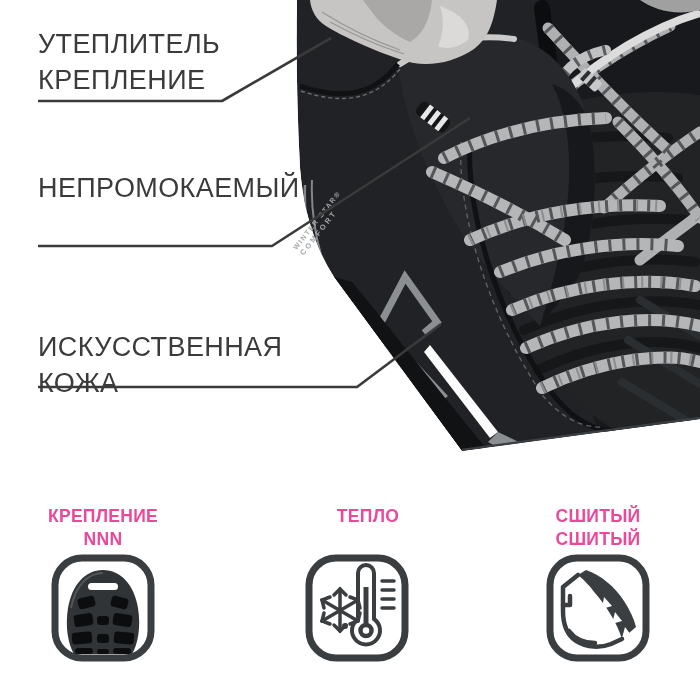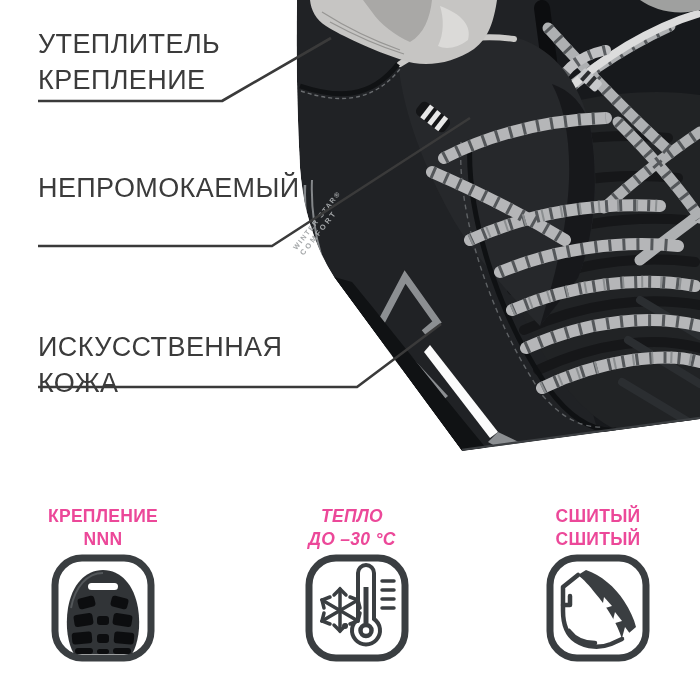--- a/index.html
+++ b/index.html
@@ -13,21 +13,21 @@
   .callout{
     position:absolute;left:38px;color:#3b3b3b;font-weight:400;
     font-size:27px;line-height:36px;letter-spacing:.4px;white-space:nowrap;
   }
   .callout div{display:block;}
   .c1{top:26px;} .c2{top:170px;} .c3{top:312px;margin-top:17px;}
   .caption{
     position:absolute;top:505px;width:160px;color:#ec4899;font-weight:700;
     font-size:17.5px;line-height:23px;letter-spacing:.3px;text-align:center;white-space:nowrap;
   }
-  .f1{left:23px;} .f2{left:272px;font-style:italic;} .f3{left:518px;}
+  .f1{left:23px;} .f2{left:288px;} .f3{left:518px;}
   .icon{position:absolute;width:110px;height:110px;top:553px;}
   .i1{left:48px;} .i2{left:302px;} .i3{left:543px;}
   .brand{
     position:absolute;left:291px;top:246px;color:#a4a7a9;
     transform:rotate(-52deg);transform-origin:0 0;
     font-size:7px;line-height:9px;letter-spacing:1.6px;font-weight:700;white-space:nowrap;
   }
   .brand .b2{font-size:7.5px;letter-spacing:2.4px;}
 </style>
 </head>
@@ -178,21 +178,20 @@
     <div>ИСКУССТВЕННАЯ</div>
     <div>КОЖА</div>
   </div>
 
   <div class="caption f1">
     <div>КРЕПЛЕНИЕ</div>
     <div>NNN</div>
   </div>
   <div class="caption f2">
     <div>ТЕПЛО</div>
-    <div>ДО –30 °С</div>
   </div>
   <div class="caption f3">
     <div>СШИТЫЙ</div>
     <div>СШИТЫЙ</div>
   </div>
 
   <svg class="icon i1" viewBox="0 0 110 110">
     <rect x="7" y="5" width="96" height="100" rx="27" fill="none" stroke="#3a3e41" stroke-width="7"></rect>
     <path d="M55,17 C37,17 24,32 20,55 C17,74 20,91 26,101 L84,101 C90,91 93,74 90,55 C86,32 73,17 55,17 Z" fill="#313437"></path>
     <path d="M55,20 C39,20 27,34 23,55" stroke="#53575a" stroke-width="2" fill="none"></path>

